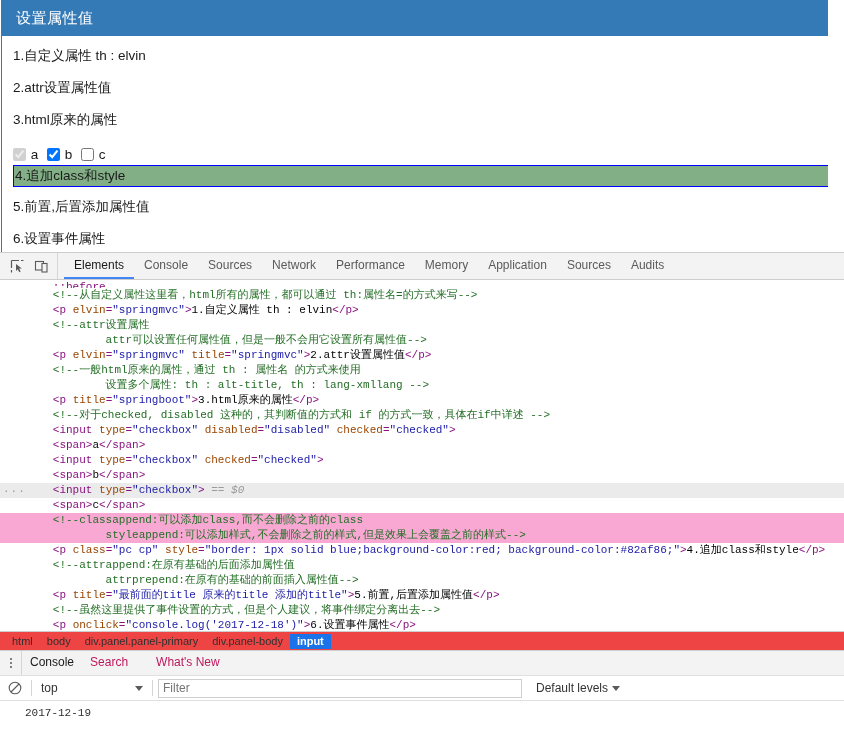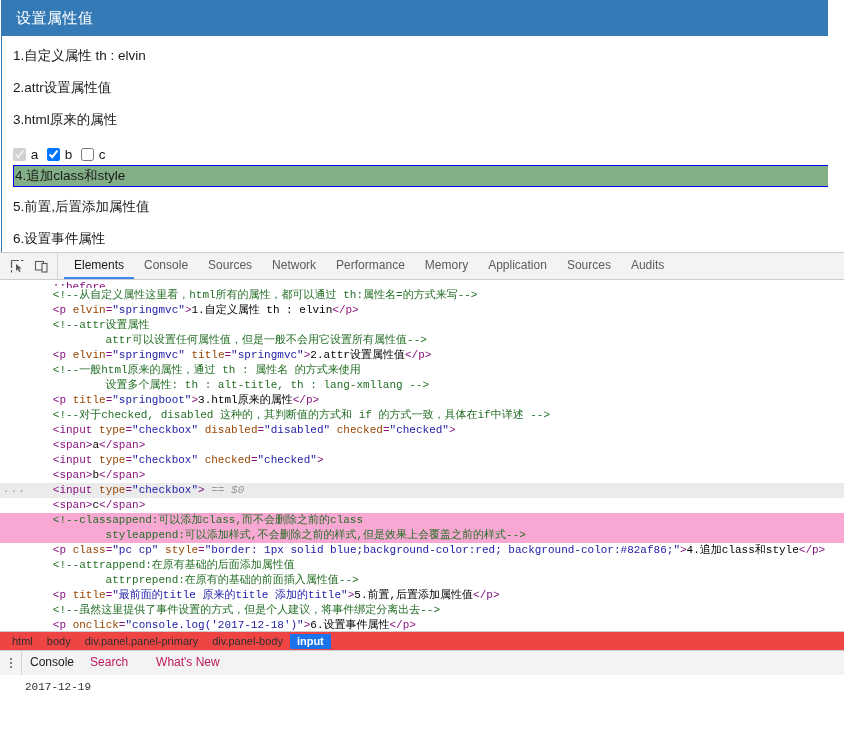--- a/index.html
+++ b/index.html
@@ -344,17 +344,36 @@
         <span>Console</span>
       </div>
     <div class="dtab">
         <span>Search</span>
       </div>
     <div class="dtab spaced">
         <span>What's New</span>
       </div>
   </div>
 
+  <div class="filter-bar">
+    <div class="clear-btn">
+      <svg width="14" height="14" viewBox="0 0 14 14">
+        <circle cx="7" cy="7" r="5.8" stroke="#5a5a5a" stroke-width="1.1" fill="none"></circle>
+        <line x1="3" y1="11" x2="11" y2="3" stroke="#5a5a5a" stroke-width="1.1"></line>
+      </svg>
+    </div>
+    <div class="sep"></div>
+    <div class="ctx-select">
+      <span>top</span>
+      <span class="caret"></span>
+    </div>
+    <div class="sep"></div>
+    <input class="filter-input" placeholder="Filter" style="">
+    <div class="levels">
+      <span>Default levels</span>
+      <span class="caret"></span>
+    </div>
+  </div>
 
   <div class="console-output" id="console-output">
       <div class="console-msg">2017-12-19</div>
     </div>
 </div>
 
 </body></html>

